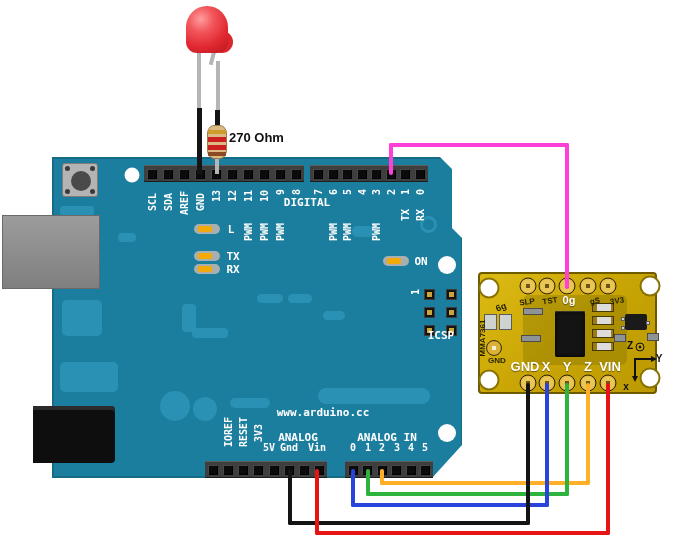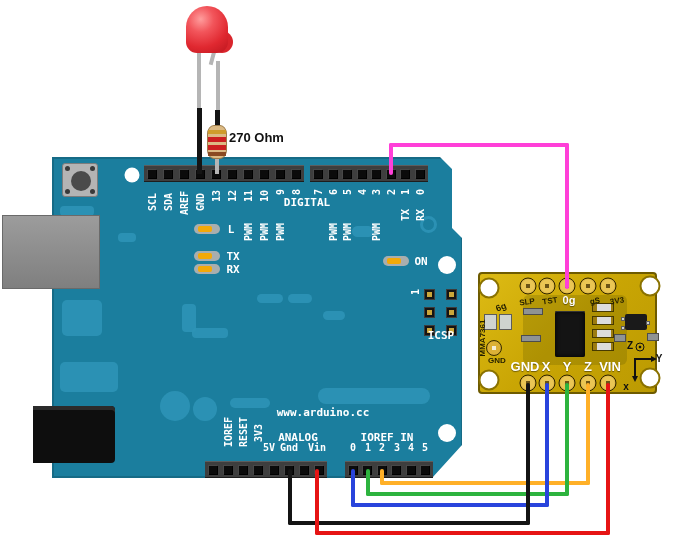--- a/index.html
+++ b/index.html
@@ -239,21 +239,21 @@
   <span class="wlbl big" style="left:441px;top:335px">ICSP</span>
 
   <span class="wlbl big" style="left:323px;top:412px">www.arduino.cc</span>
   <span class="vlbl" style="left:228px;top:432px">IOREF</span>
   <span class="vlbl" style="left:243px;top:432px">RESET</span>
   <span class="vlbl" style="left:258px;top:433px">3V3</span>
   <span class="wlbl" style="left:269px;top:447px">5V</span>
   <span class="wlbl" style="left:289px;top:447px">Gnd</span>
   <span class="wlbl" style="left:317px;top:447px">Vin</span>
   <span class="wlbl big" style="left:298px;top:437px">ANALOG</span>
-  <span class="wlbl big" style="left:387px;top:437px">IOREF IN</span>
+  <span class="wlbl big" style="left:387px;top:437px">ANALOG IN</span>
   <span class="wlbl" style="left:353px;top:447px">0</span>
   <span class="wlbl" style="left:368px;top:447px">1</span>
   <span class="wlbl" style="left:382px;top:447px">2</span>
   <span class="wlbl" style="left:397px;top:447px">3</span>
   <span class="wlbl" style="left:411px;top:447px">4</span>
   <span class="wlbl" style="left:425px;top:447px">5</span>
 
   <div class="leg" style="left:197px;top:48px;width:4px;height:62px"></div>
   <div class="leg dark" style="left:197px;top:108px;width:5px;height:66px"></div>
   <div class="leg" style="left:211px;top:47px;width:4px;height:18px;transform:rotate(15deg)"></div>

